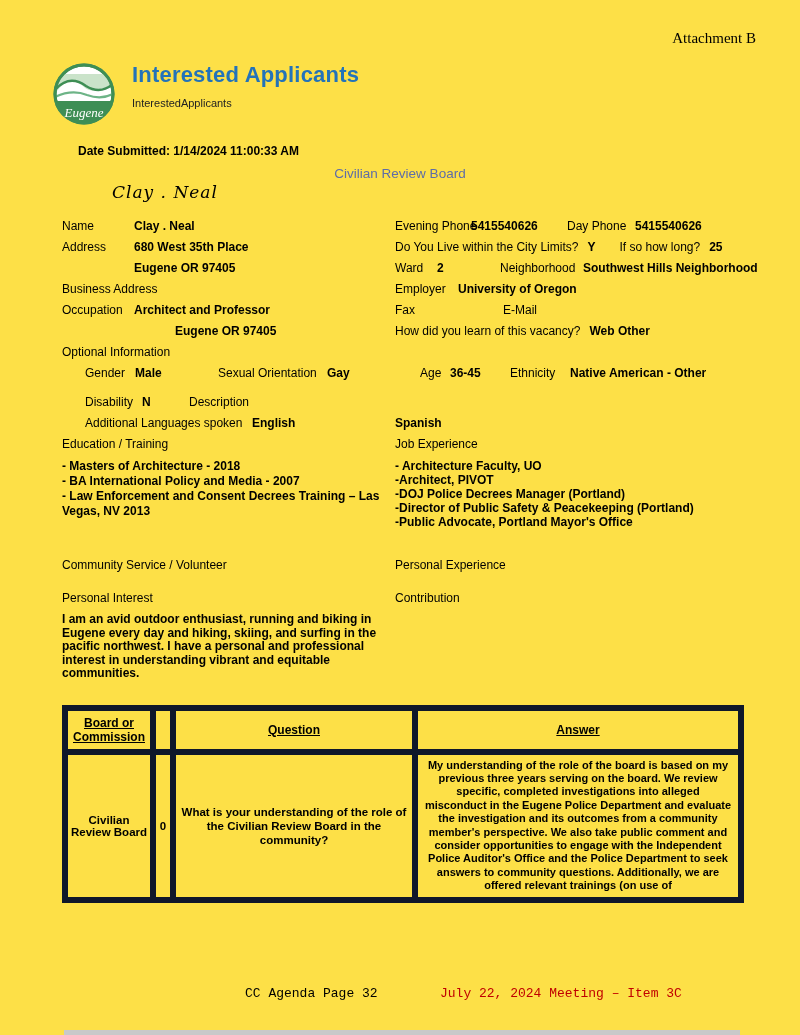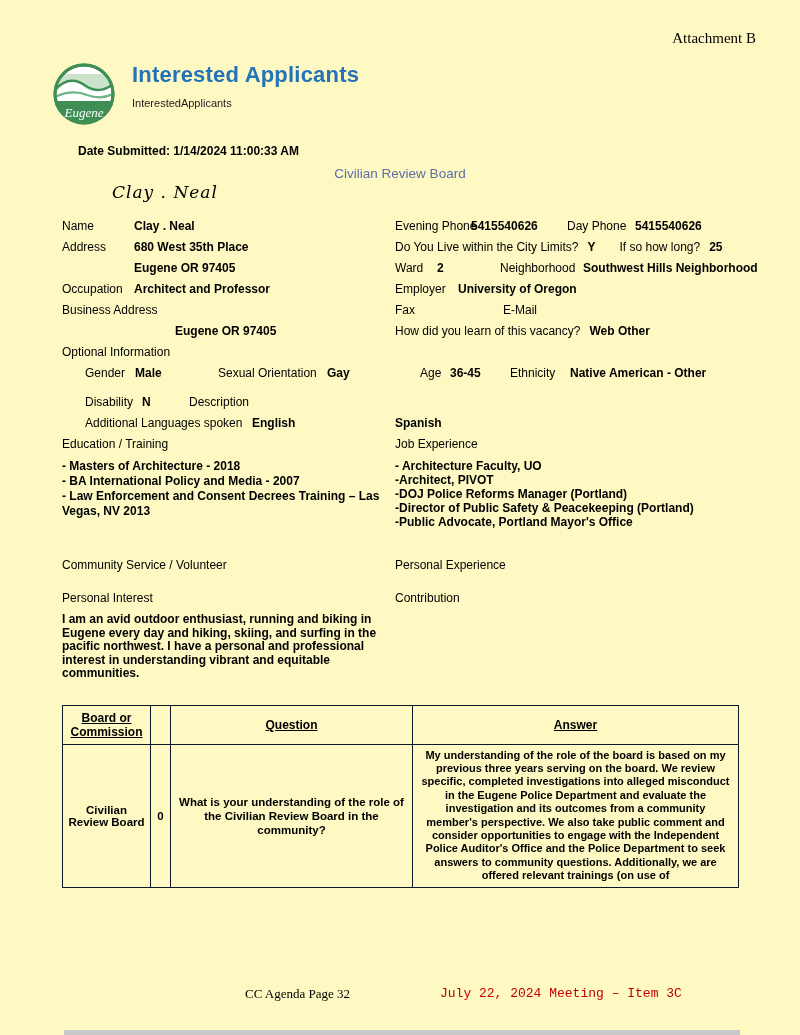--- a/index.html
+++ b/index.html
@@ -1,17 +1,17 @@
 <!DOCTYPE html>
 <html><head>
 <meta charset="utf-8">
 <style>
   html,body { margin:0; padding:0; background:#fff; }
   .page {
-    position:relative; width:800px; height:1035px; background:#fef9c3;
+    position:relative; width:800px; height:1035px; background:#fde047;
     font-family:"Liberation Sans", sans-serif; font-size:12px; color:#000;
     overflow:hidden;
   }
   b, .b { font-weight:bold; }
   .ib { display:inline-block; vertical-align:top; }
 
   .attachment { position:absolute; top:30px; right:44px; font-family:"Liberation Serif", serif; font-size:15px; }
 
   .header { position:absolute; top:60px; left:52px; display:flex; gap:16px; align-items:flex-start; }
   .title-block { padding-top:2px; }
@@ -32,29 +32,29 @@
   .sect-row { height:21px; line-height:21px; }
   .flexrow { display:flex; }
   .indent { margin-left:23px; }
 
   .edu-block { margin-top:4px; width:333px; font-weight:bold; line-height:15px; }
   .job-block { margin-top:4px; font-weight:bold; line-height:14px; }
 
   .wrap-bold { font-weight:bold; line-height:13.5px; white-space:pre-line; width:330px; margin-top:4px; }
 
   .qa-table { border-collapse:collapse; margin-top:24px; width:676px; table-layout:fixed; }
-  .qa-table th, .qa-table td { border:1px solid #0f172a; }
+  .qa-table th, .qa-table td { border:6px solid #0f172a; }
   .qa-table th { font-weight:bold; text-decoration:underline; text-align:center; padding:4px 2px; font-size:12px; height:30px; }
   .qa-table td { vertical-align:middle; text-align:center;font-weight:bold; }
   .td-board { font-size:11.5px; padding:2px; }
   .td-num { font-size:11.5px; }
   .td-question { font-size:11.5px; line-height:14px; padding:4px 2px; }
   .td-answer { font-size:11px; line-height:13.4px; padding:4px 6px; }
 
-  .footer-page { position:absolute; top:986px; left:245px; font-family:Liberation Serif, serif; font-size:13px; }
+  .footer-page { position:absolute; top:986px; left:245px; font-family:Liberation Mono, monospace; font-size:13px; }
   .footer-meeting { position:absolute; top:986px; left:440px; font-family:Liberation Mono, monospace; font-size:13px; color:#c00000; }
 
   .edge-bar { position:absolute; bottom:0; left:64px; width:676px; height:5px; background:#c9c9c9; }
 </style>
 </head>
 <body>
 
 <div class="page">
 
   <div class="attachment">Attachment B</div>
@@ -93,24 +93,24 @@
         <div class="frow">
           <span class="lbl">Name</span><b>Clay . Neal</b>
         </div>
         <div class="frow">
           <span class="lbl">Address</span><b>680 West 35th Place</b>
         </div>
         <div class="frow">
           <span class="lbl"></span><b>Eugene OR 97405</b>
         </div>
         <div class="frow">
+          <span>Business Address</span>
+        </div>
+        <div class="frow">
           <span class="lbl">Occupation</span><b>Architect and Professor</b>
-        </div>
-        <div class="frow">
-          <span>Business Address</span>
         </div>
         <div class="frow">
           <b style="margin-left:113px">Eugene OR 97405</b>
         </div>
       </div>
 
       <div class="col-right">
         <div class="frow">
           <span class="ib" style="width:76px">Evening Phone</span><b class="ib" style="width:96px">5415540626</b><span class="ib" style="width:68px">Day Phone</span><b>5415540626</b>
         </div>
@@ -161,21 +161,21 @@
           <div>- Masters of Architecture - 2018</div>
           <div>- BA International Policy and Media - 2007</div>
           <div>- Law Enforcement and Consent Decrees Training – Las Vegas, NV 2013</div>
         </div>
       </div>
       <div>
         <div class="sect-row">Job Experience</div>
         <div class="job-block">
           <div>- Architecture Faculty, UO</div>
           <div>-Architect, PIVOT</div>
-          <div>-DOJ Police Reforms Manager (Portland)</div>
+          <div>-DOJ Police Decrees Manager (Portland)</div>
           <div>-Director of Public Safety &amp; Peacekeeping (Portland)</div>
           <div>-Public Advocate, Portland Mayor's Office</div>
         </div>
       </div>
     </div>
 
     <div class="flexrow" style="margin-top:26px">
       <div style="width:333px; flex:none;">
         <div class="sect-row">Community Service / Volunteer</div>
       </div>

